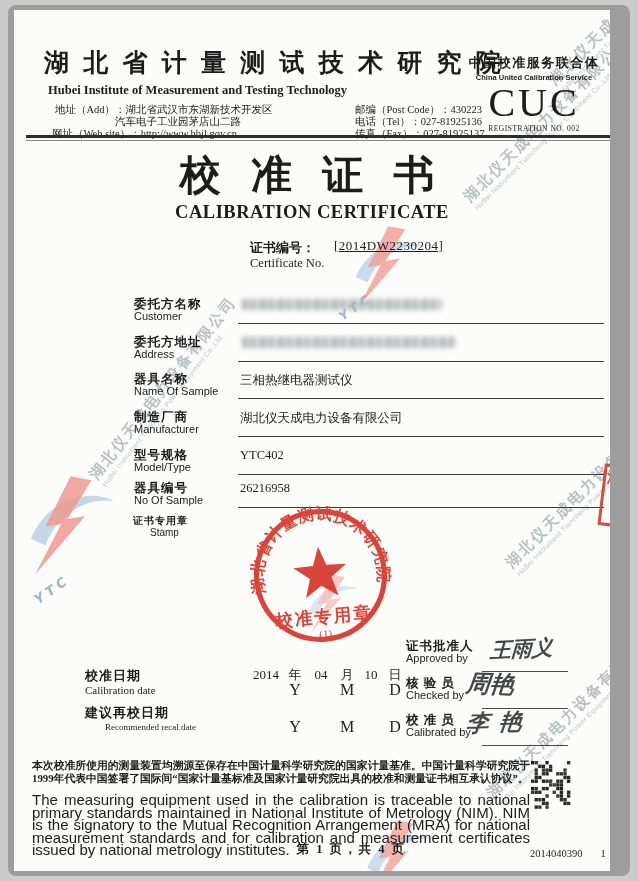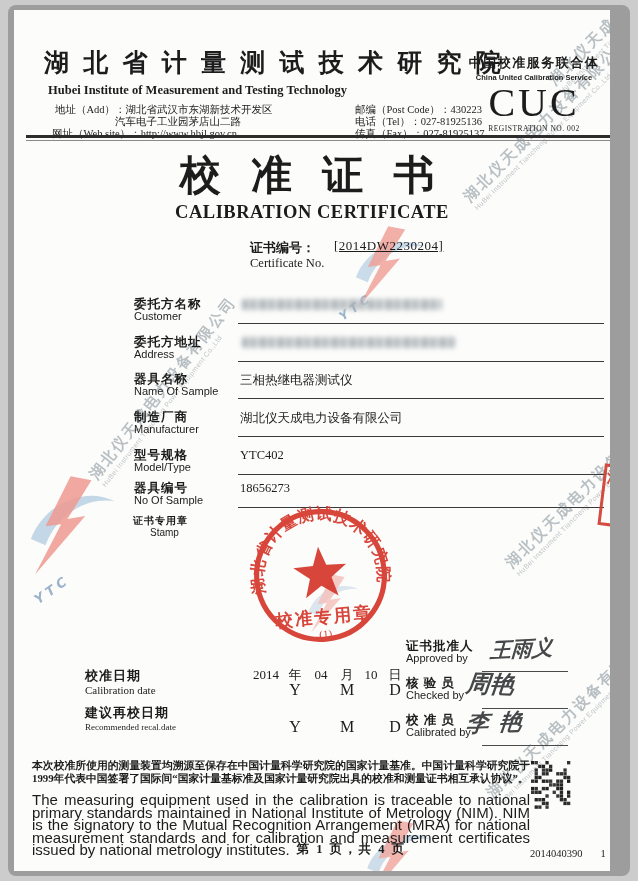--- a/index.html
+++ b/index.html
@@ -61,21 +61,21 @@
   .arow{left:392px;width:166px;height:37px;}
   .a-label-cn{position:absolute;left:0;top:0;font-size:12.5px;font-weight:bold;letter-spacing:1px;white-space:nowrap;}
   .a-label-en{position:absolute;left:0;top:14px;font-size:11px;white-space:nowrap;}
   .a-line{position:absolute;left:76px;width:86px;top:33px;height:1px;background:#4a4a4a;}
   .sig{font-family:"DejaVu Sans",sans-serif;font-style:italic;font-weight:bold;
     color:#26282a;opacity:.85;white-space:nowrap;}
 
   
   .d-label-cn{font-size:13px;font-weight:bold;letter-spacing:1px;white-space:nowrap;}
   .d-label-en{font-size:11px;white-space:nowrap;}
-  .d-label-en.small{font-size:9px;}
+  .d-label-en.small{font-size:9px;margin-left:20px;}
   .dvals{white-space:nowrap;font-size:13px;}
   .dcell{display:inline-block;text-align:center;}
   .dc-y{width:40px;} .dc-u{width:18px;} .dc-m{width:34px;text-align:center;} .dc-d{width:30px;}
   .dletters{white-space:nowrap;font-size:16px;}
 
   
   .foot{left:18px;top:749px;width:498px;}
   .foot-cn{font-size:10.8px;font-weight:bold;line-height:13.2px;text-align:justify;}
   .foot-en{font-size:15px;line-height:12.4px;text-align:justify;margin-top:9px;}
   .pageinfo{left:132px;top:831px;width:260px;text-align:right;font-size:12.5px;
@@ -208,21 +208,21 @@
       </div>
       <div class="abs frow" style="top:437px;">
         <span class="f-label-cn">型号规格</span>
         <span class="f-label-en sans">Model/Type</span>
         <span class="f-value">YTC402</span>
         <span class="f-line"></span>
       </div>
       <div class="abs frow" style="top:458px;margin-top:12px;">
         <span class="f-label-cn">器具编号</span>
         <span class="f-label-en sans">No Of Sample</span>
-        <span class="f-value">18656273</span>
+        <span class="f-value">26216958</span>
         <span class="f-line"></span>
       </div>
 
       <div class="abs stamp-cn">证书专用章</div>
       <div class="abs stamp-en sans">Stamp</div>
 
       <svg class="abs seal" viewBox="0 0 170 170">
         <circle cx="85" cy="85" r="62" fill="none" stroke="#d5372b" stroke-width="5"></circle>
         <defs>
           <path id="arcpath" d="M 33 107 A 56 56 0 1 1 137 107" fill="none"></path>

